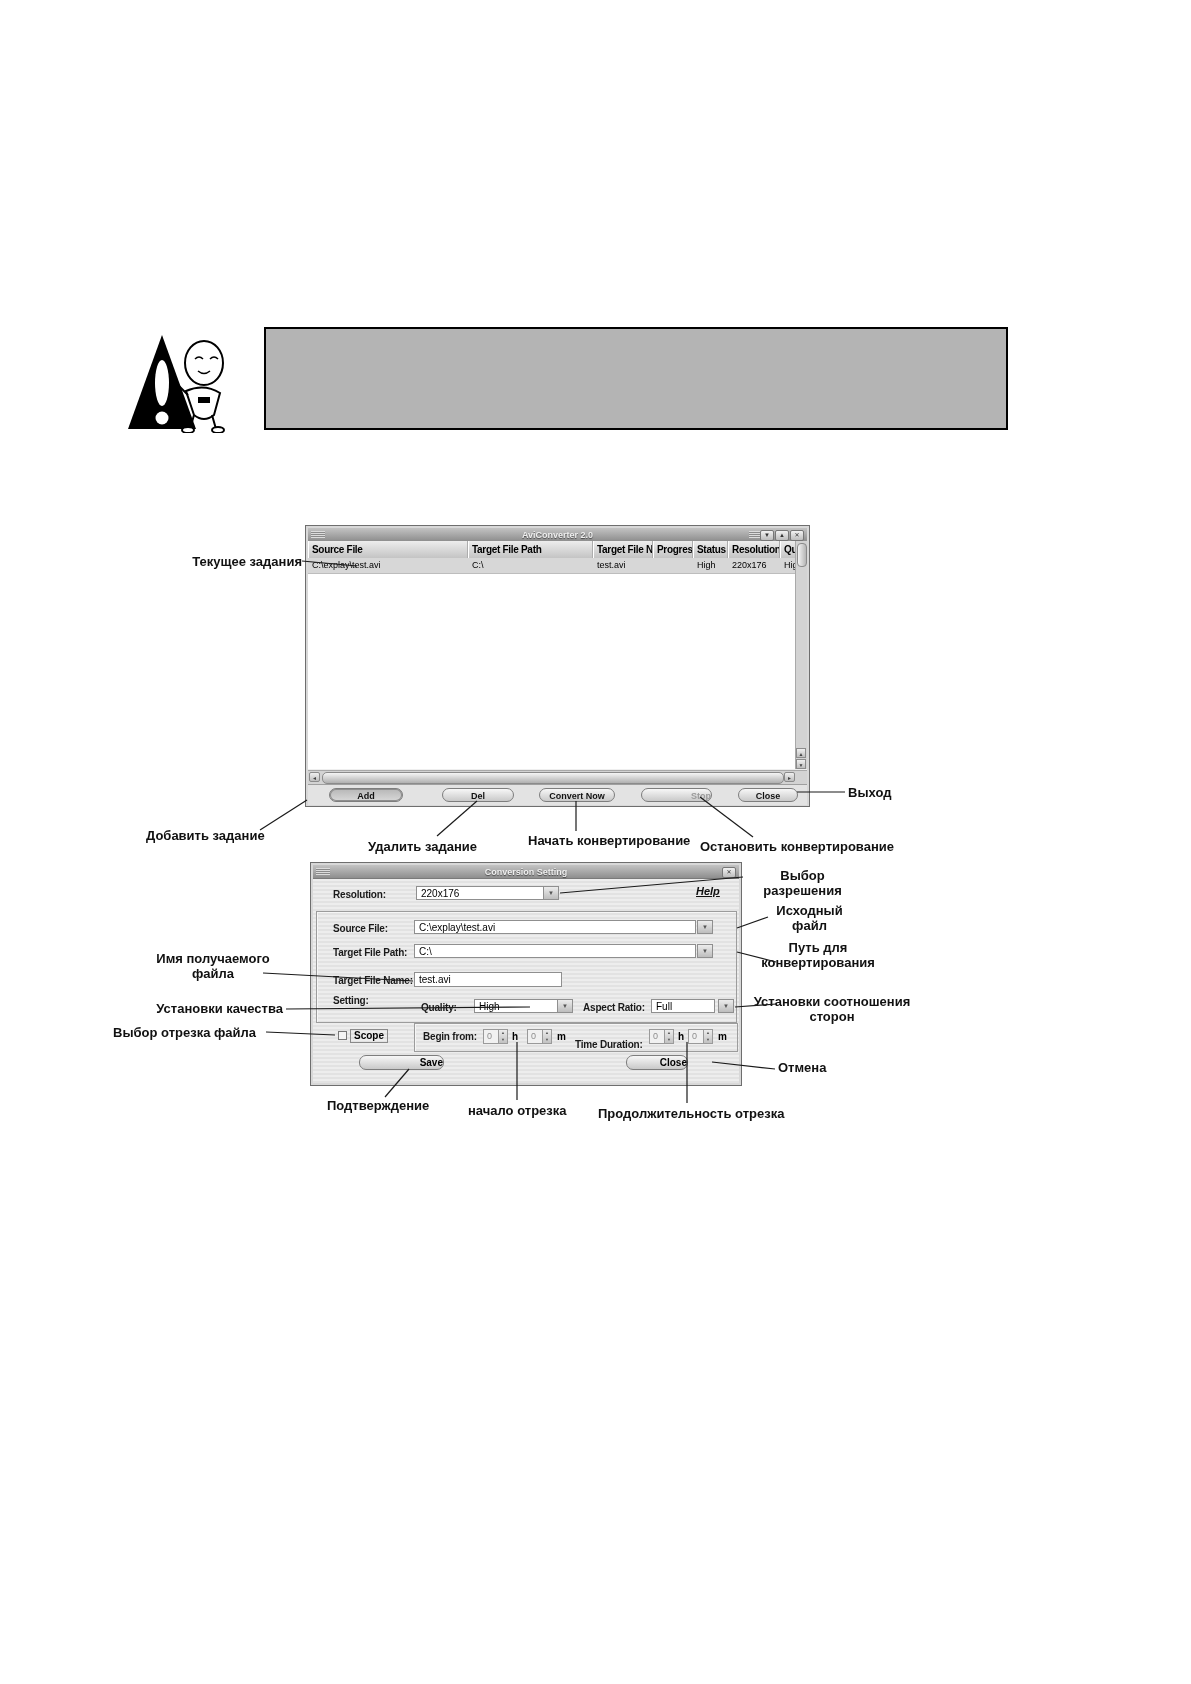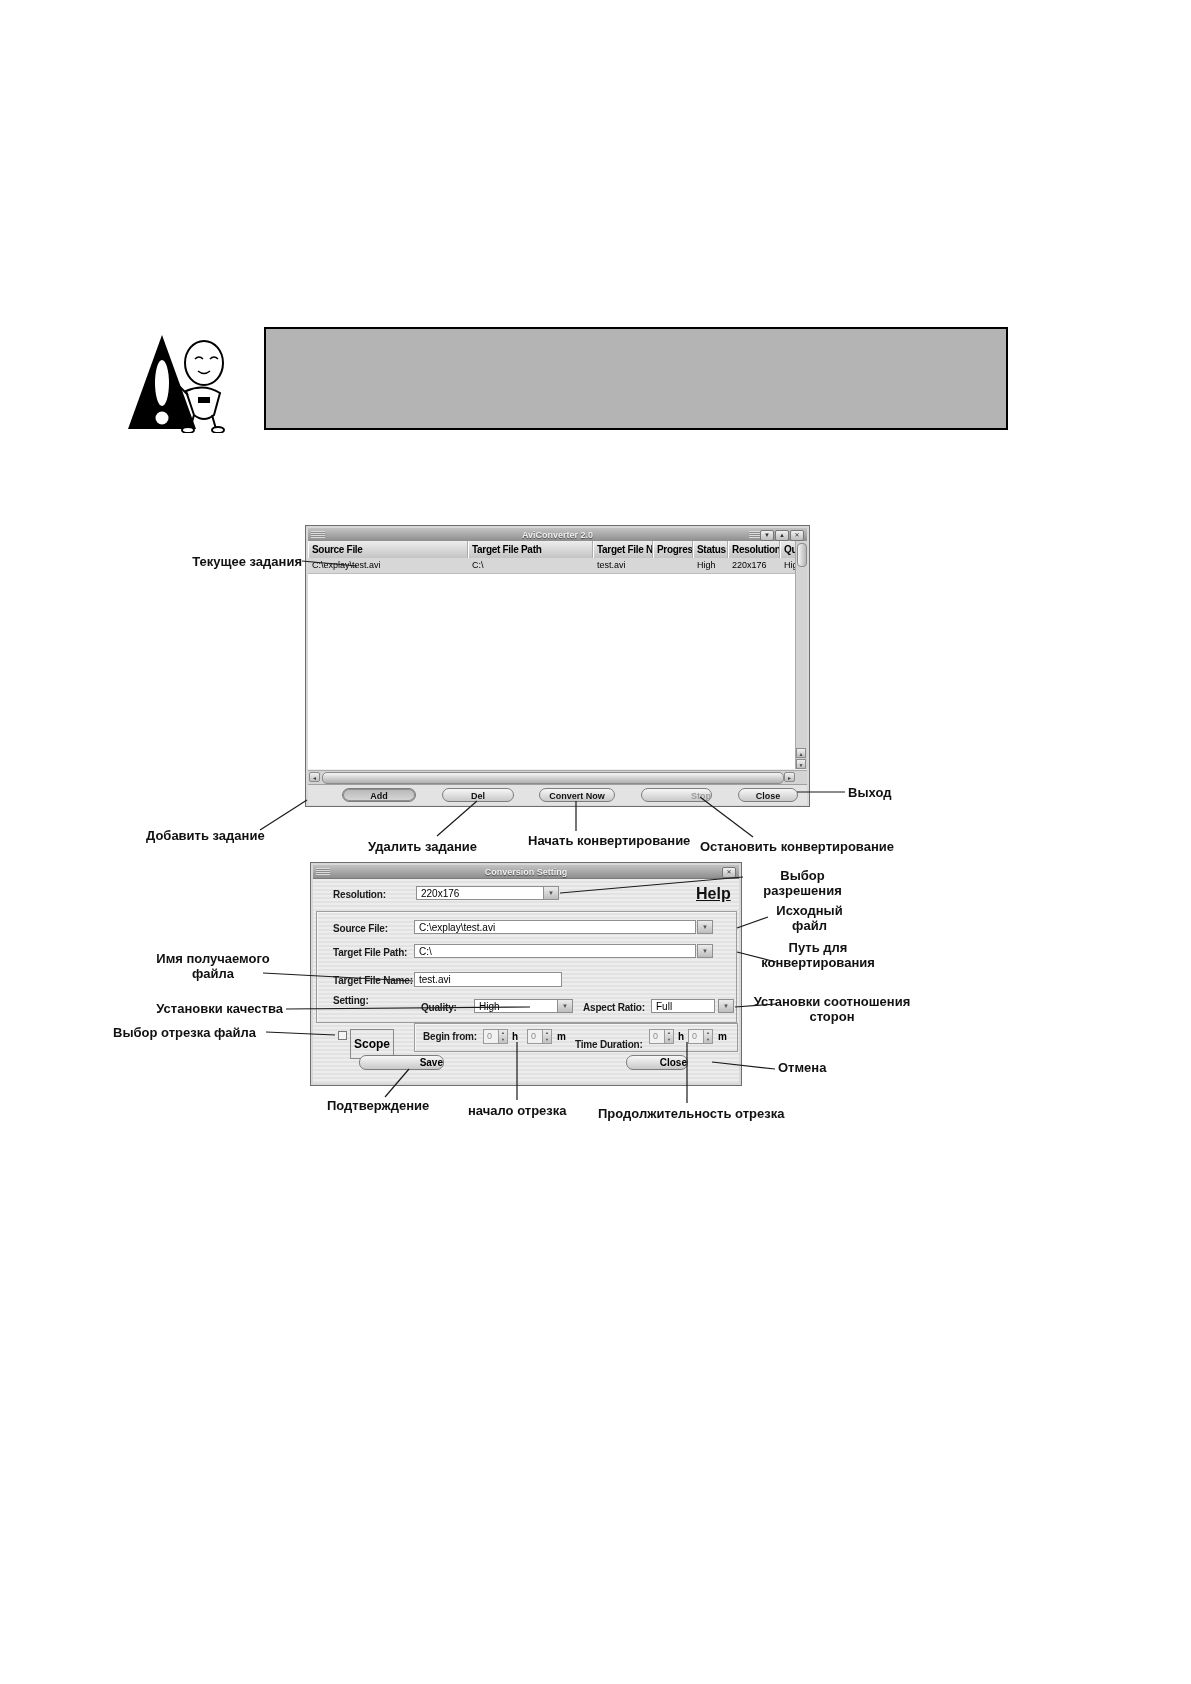--- a/index.html
+++ b/index.html
@@ -71,24 +71,24 @@
   .dlg{position:absolute;left:310px;top:862px;width:430px;height:222px;
        background:repeating-linear-gradient(180deg,#ededed 0 2px,#e2e2e2 2px 4px);
        border:1px solid #6e6e6e;box-shadow:inset 0 0 0 2px #d8d8d8;}
   .lbl{position:absolute;font-size:10px;font-weight:700;color:#1a1a1a;letter-spacing:-0.2px;white-space:nowrap;}
   .fld{position:absolute;background:#fff;border:1px solid #8f8f8f;box-sizing:border-box;
        font-size:10px;line-height:12px;padding:1px 0 0 4px;white-space:nowrap;overflow:hidden;}
   .sidebtn{position:absolute;width:16px;height:14px;box-sizing:border-box;
            background:linear-gradient(#ececec,#bdbdbd);border:1px solid #8f8f8f;
            font-size:6px;color:#555;text-align:center;line-height:12px;}
   .group{position:absolute;border:1px solid #9c9c9c;box-shadow:inset 1px 1px 0 #f6f6f6;}
-  .help{position:absolute;font-size:16px;font-weight:700;text-decoration:underline;color:#111;}
+  .help{position:absolute;font-size:11px;font-weight:700;text-decoration:underline;color:#111;font-style:italic;}
   .chk{position:absolute;width:9px;height:9px;background:#f4f4f4;border:1px solid #777;box-sizing:border-box;}
-  .scopebox{position:absolute;font-size:12px;font-weight:700;border:1px solid #8a8a8a;
-            padding:8px 3px;line-height:12px;background:transparent;text-align:right;}
+  .scopebox{position:absolute;font-size:10px;font-weight:700;border:1px solid #8a8a8a;
+            padding:0 3px;line-height:12px;background:transparent;text-align:right;}
   .spin{position:absolute;display:flex;height:15px;}
   .spin .v{width:16px;background:#f1f1f1;border:1px solid #9a9a9a;box-sizing:border-box;
            font-size:9px;line-height:13px;color:#8e8e8e;padding-left:3px;}
   .spin .arr{width:9px;display:flex;flex-direction:column;border:1px solid #9a9a9a;border-left:none;box-sizing:border-box;
              background:linear-gradient(#ececec,#c2c2c2);}
   .spin .arr span{flex:1;font-size:4px;line-height:6px;text-align:center;color:#555;}
   .unit{position:absolute;font-size:10px;font-weight:700;}
   .dbtn{position:absolute;height:15px;border:1px solid #7d7d7d;border-radius:7px;
         background:linear-gradient(#f7f7f7,#c9c9c9);font-size:10px;font-weight:700;
         text-align:right;line-height:14px;box-sizing:border-box;}
@@ -162,21 +162,21 @@
       <div class="varrow" style="bottom:0px">▼</div>
     </div>
 
     <div class="hscroll">
       <div class="harrow" style="left:1px">◄</div>
       <div class="hthumb"></div>
       <div class="harrow" style="right:12px">►</div>
     </div>
 
     <div class="btnbar">
-      <div class="btn dark" style="left:34px;width:74px">Add</div>
+      <div class="btn dark" style="left:21px;width:74px">Add</div>
       <div class="btn" style="left:134px;width:72px">Del</div>
       <div class="btn" style="left:231px;width:76px">Convert Now</div>
       <div class="btn disabled" style="left:333px;width:71px">Stop</div>
       <div class="btn" style="left:430px;width:60px">Close</div>
     </div>
   </div>
 
   <div class="dlg">
     <div class="titlebar">
       <div class="grip" style="left:3px"></div>

